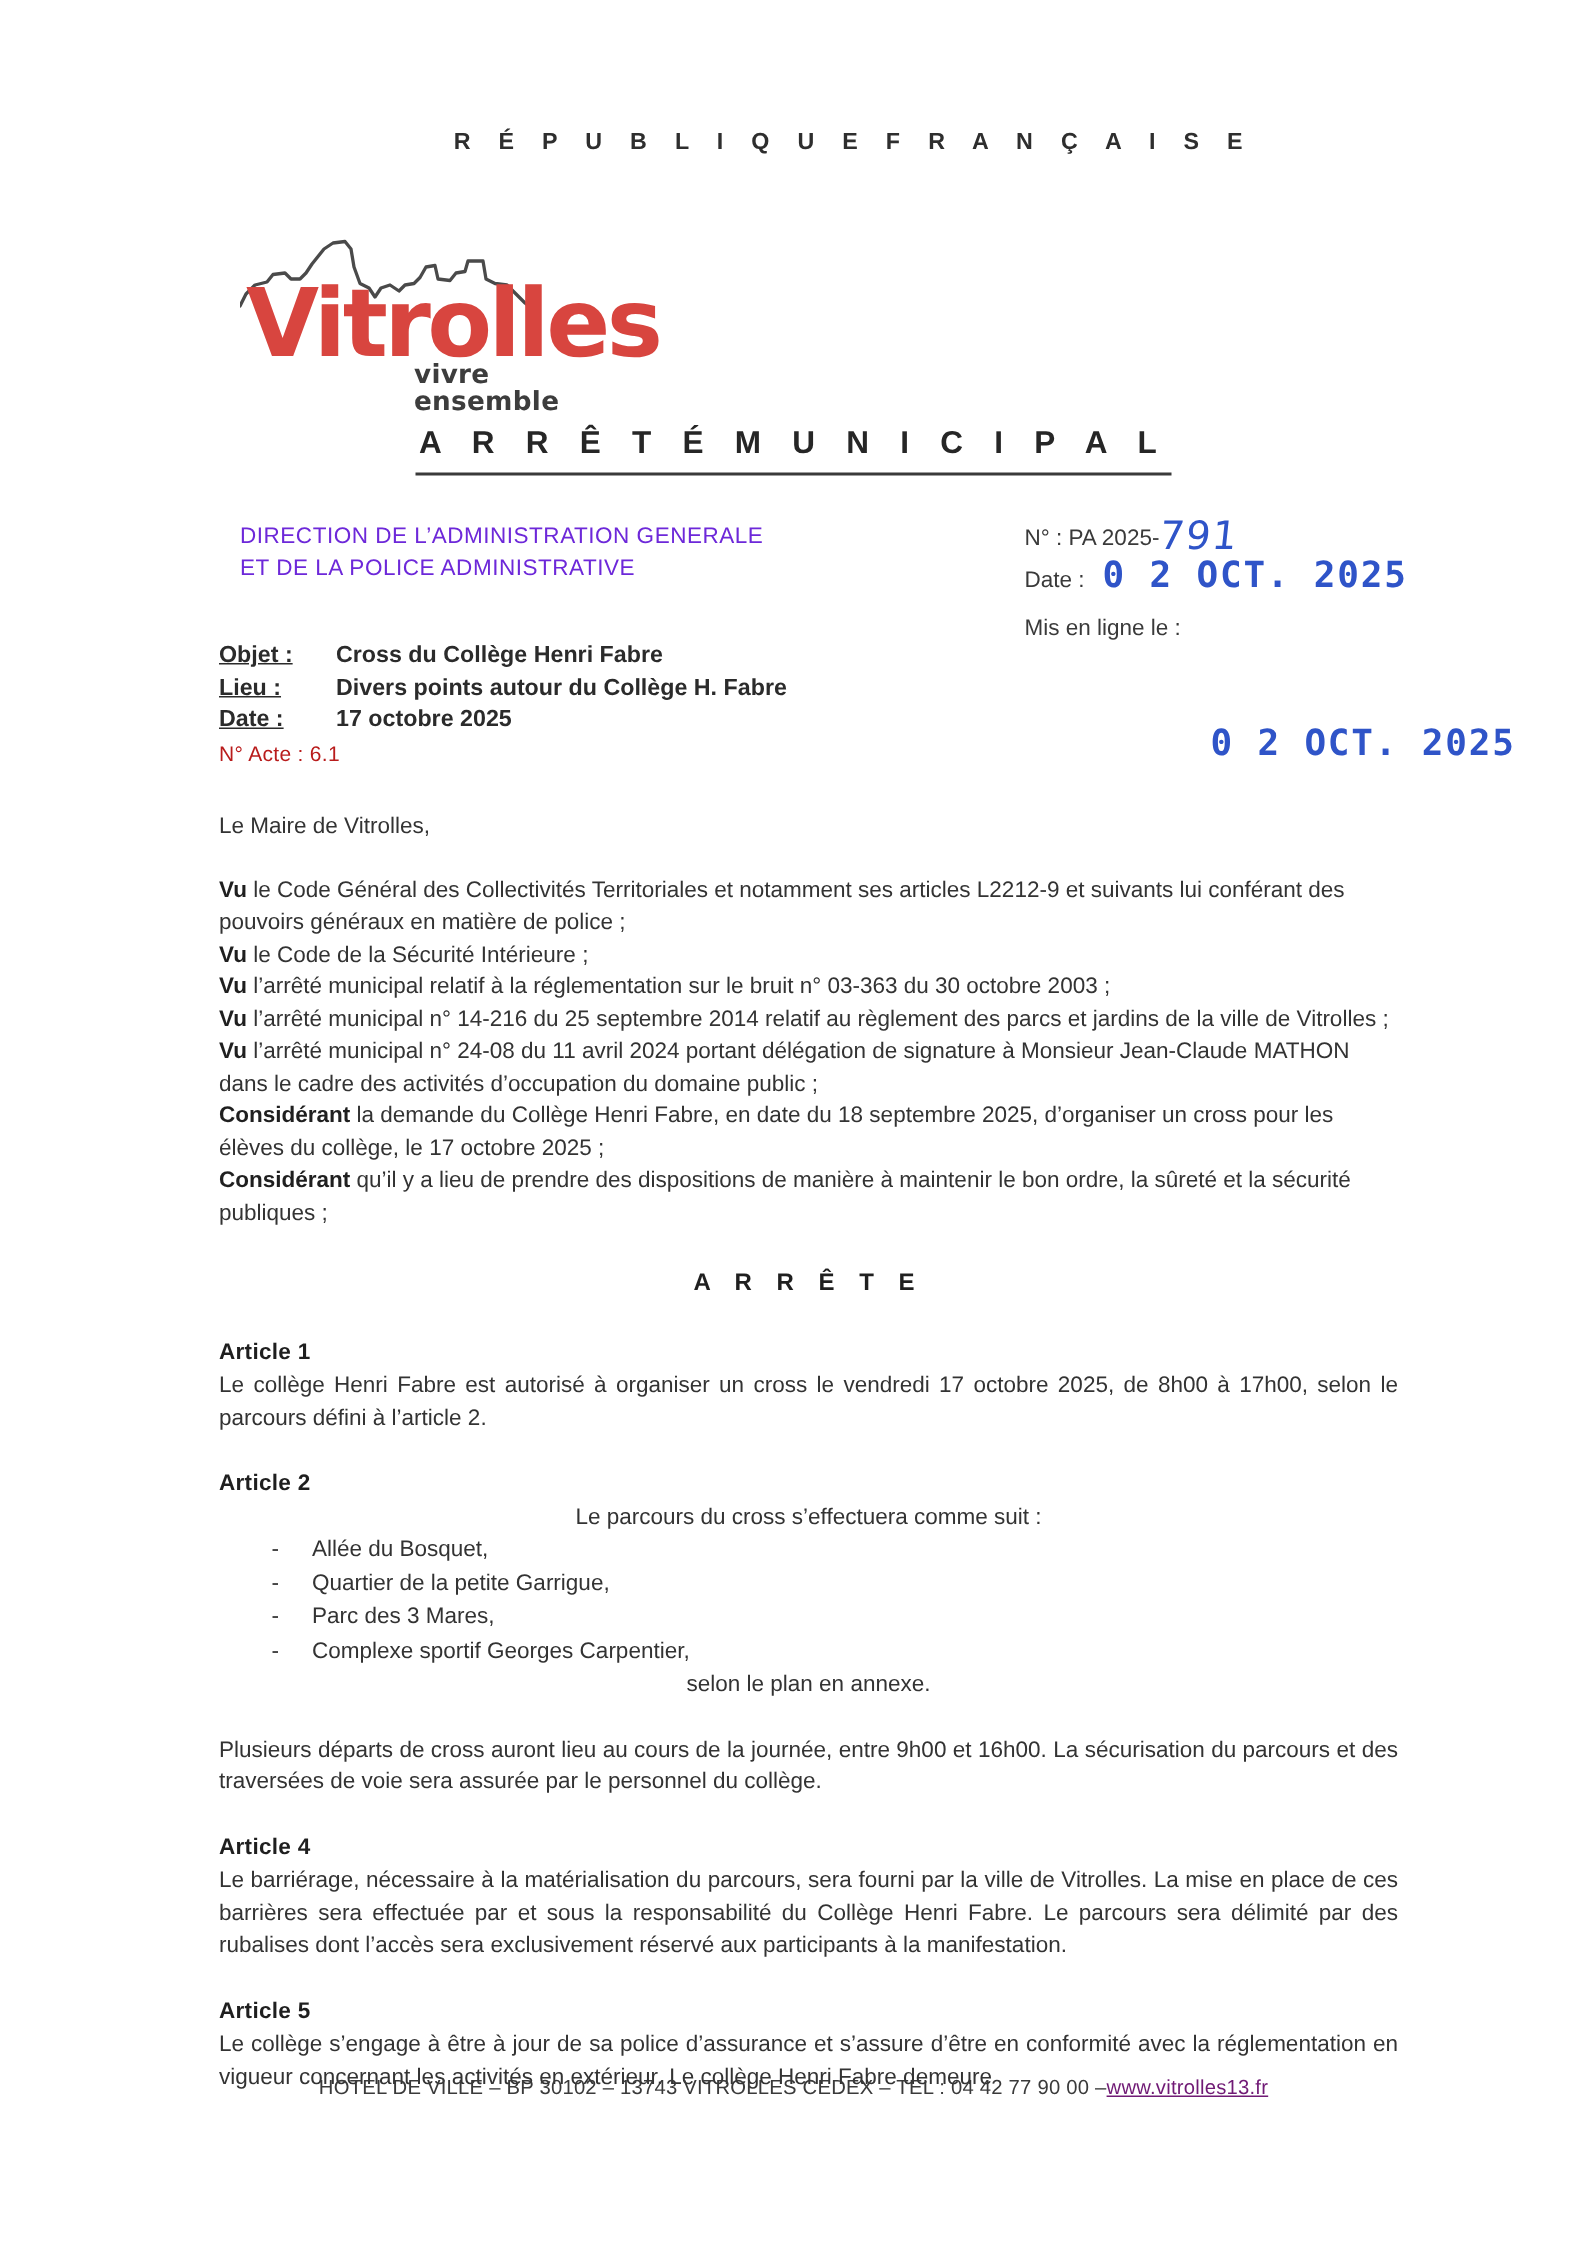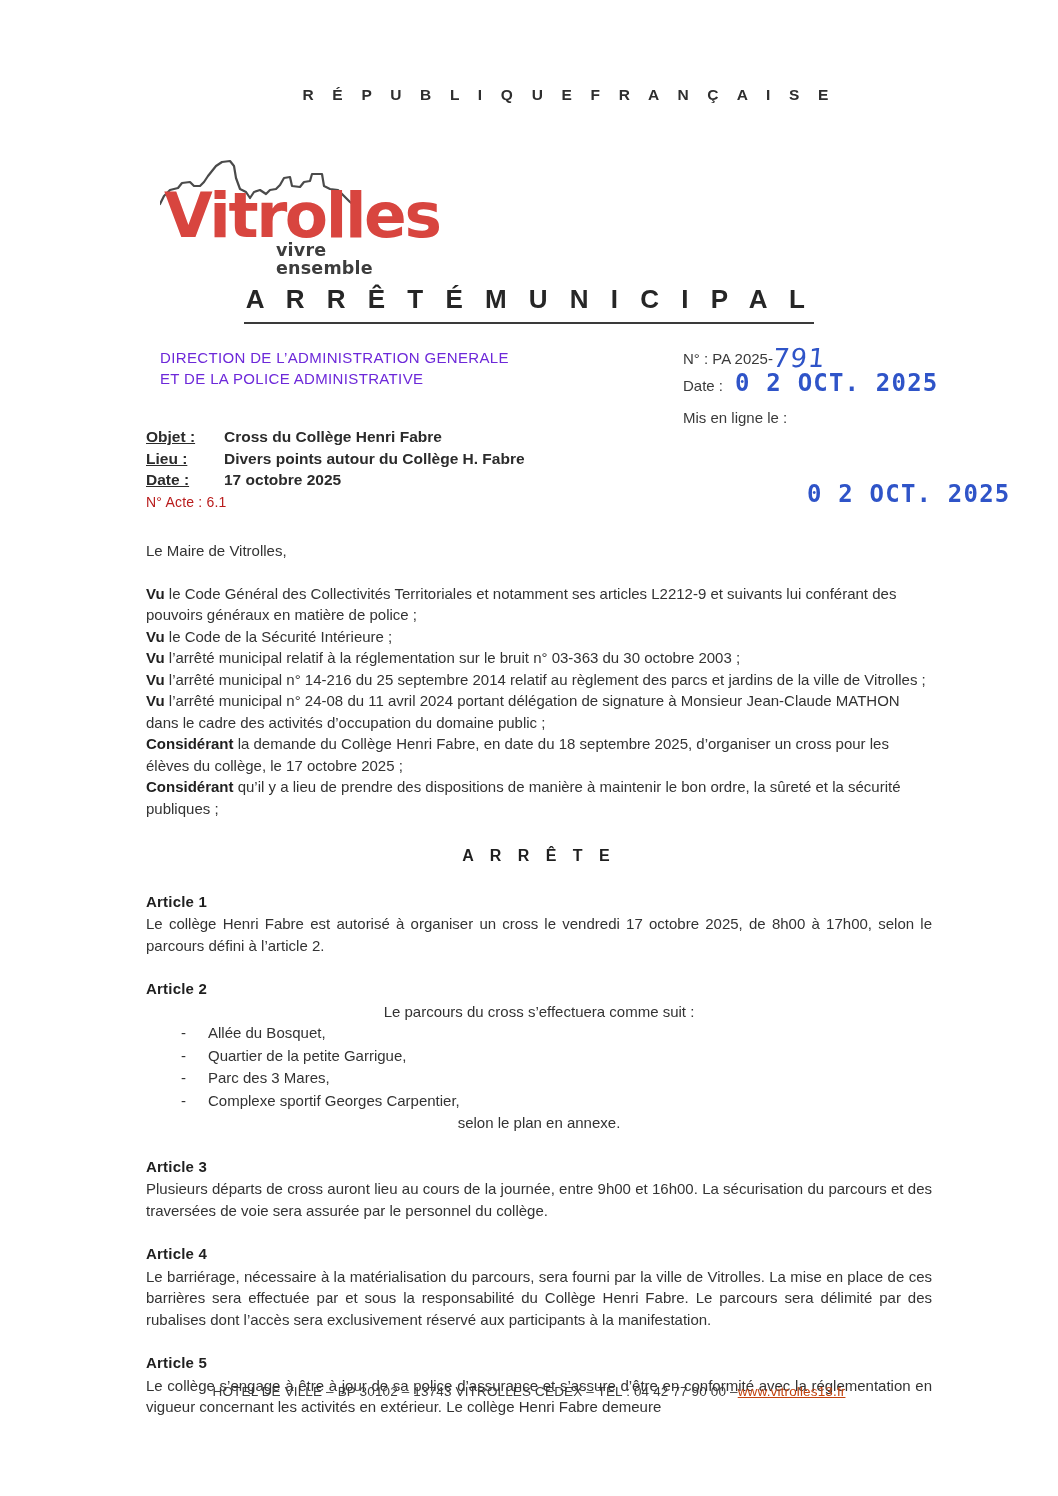--- a/index.html
+++ b/index.html
@@ -75,21 +75,21 @@
   
   .doc-title {
     position: absolute;
     top: 284px;
     left: 0;
     width: 1058px;
     text-align: center;
   }
   .doc-title span {
     display: inline-block;
-    font-size: 26px;
+    font-size: 21px;
     font-weight: 700;
     letter-spacing: 7.5px;
     color: #262626;
     border-bottom: 2.5px solid #3a3a3a;
     padding: 0 2px 7px 2px;
   }
 
   
   .service-block {
     position: absolute;
@@ -236,21 +236,21 @@
     top: 1384px;
     left: 0;
     width: 1058px;
     text-align: center;
     font-size: 13.5px;
     color: #3a3a3a;
     letter-spacing: 0.15px;
   }
   .footer a,
   .footer .url {
-    color: #c2410c;
+    color: #701a75;
     text-decoration: underline;
   }
 </style>
 </head>
 <body>
 
 <div class="page">
 
   <div class="republique">R É P U B L I Q U E    F R A N Ç A I S E</div>
 
@@ -334,21 +334,20 @@
           <p class="nojust">Le parcours du cross s’effectuera comme suit :</p>
           <ul class="dash-list">
             <li>Allée du Bosquet,</li>
             <li>Quartier de la petite Garrigue,</li>
             <li>Parc des 3 Mares,</li>
             <li>Complexe sportif Georges Carpentier,</li>
           </ul>
           <p class="nojust">selon le plan en annexe.</p>
         </div>
         <div class="article">
-          <h3>Article 3</h3>
           <p>Plusieurs départs de cross auront lieu au cours de la journée, entre 9h00 et 16h00. La sécurisation du parcours et des traversées de voie sera assurée par le personnel du collège.</p>
         </div>
         <div class="article">
           <h3>Article 4</h3>
           <p>Le barriérage, nécessaire à la matérialisation du parcours, sera fourni par la ville de Vitrolles. La mise en place de ces barrières sera effectuée par et sous la responsabilité du Collège Henri Fabre. Le parcours sera délimité par des rubalises dont l’accès sera exclusivement réservé aux participants à la manifestation.</p>
         </div>
         <div class="article">
           <h3>Article 5</h3>
           <p>Le collège s’engage à être à jour de sa police d’assurance et s’assure d’être en conformité avec la réglementation en vigueur concernant les activités en extérieur. Le collège Henri Fabre demeure</p>
         </div>

